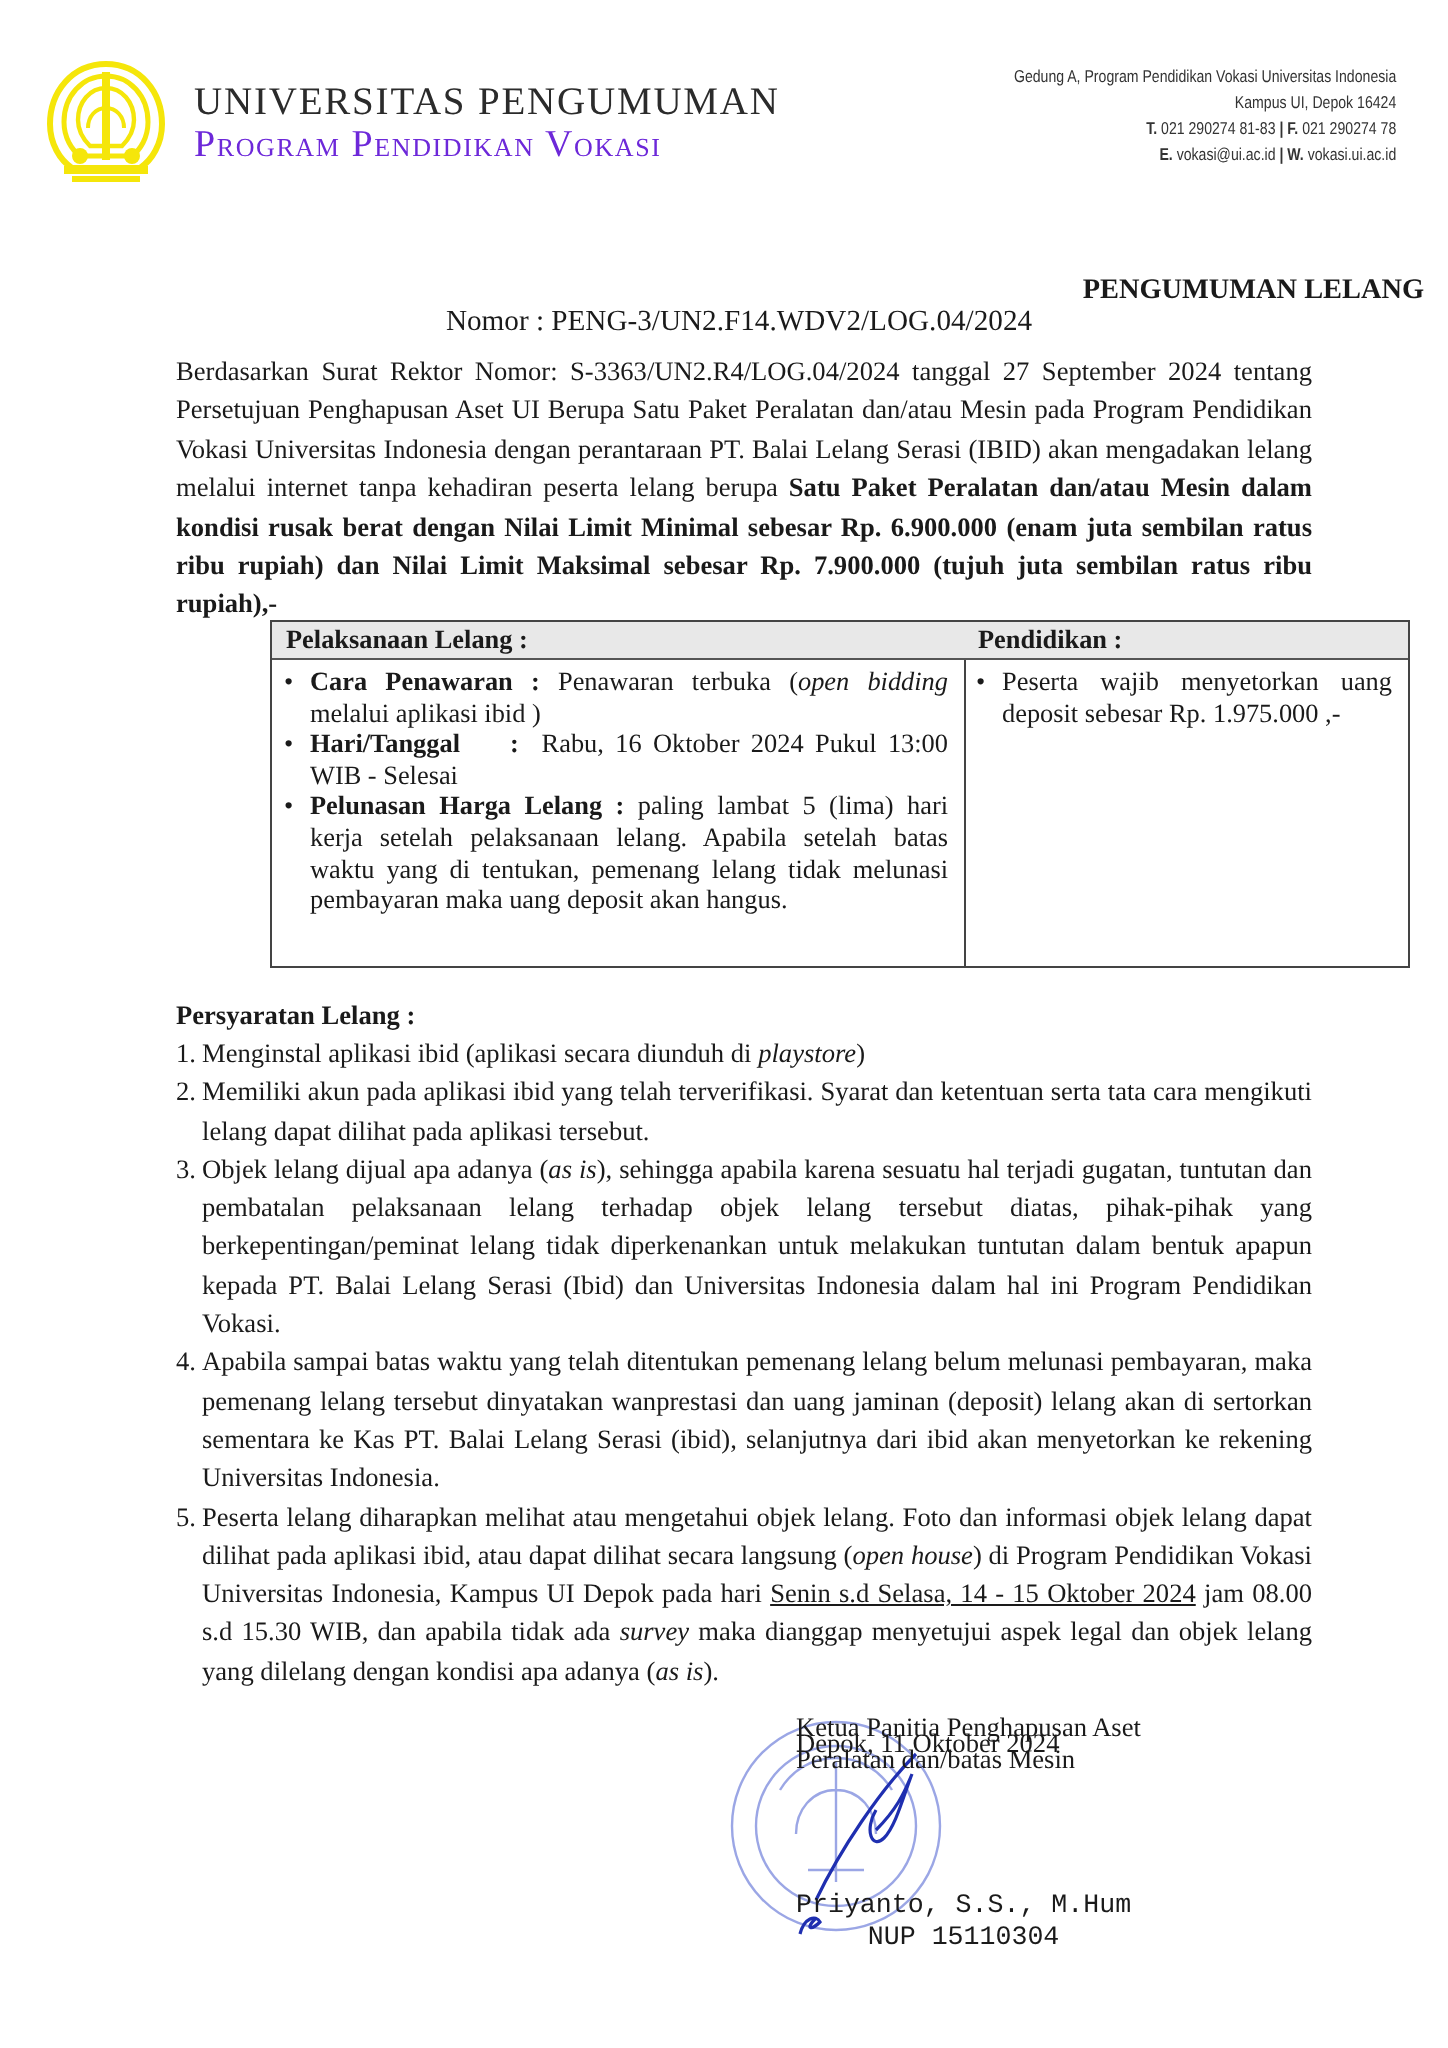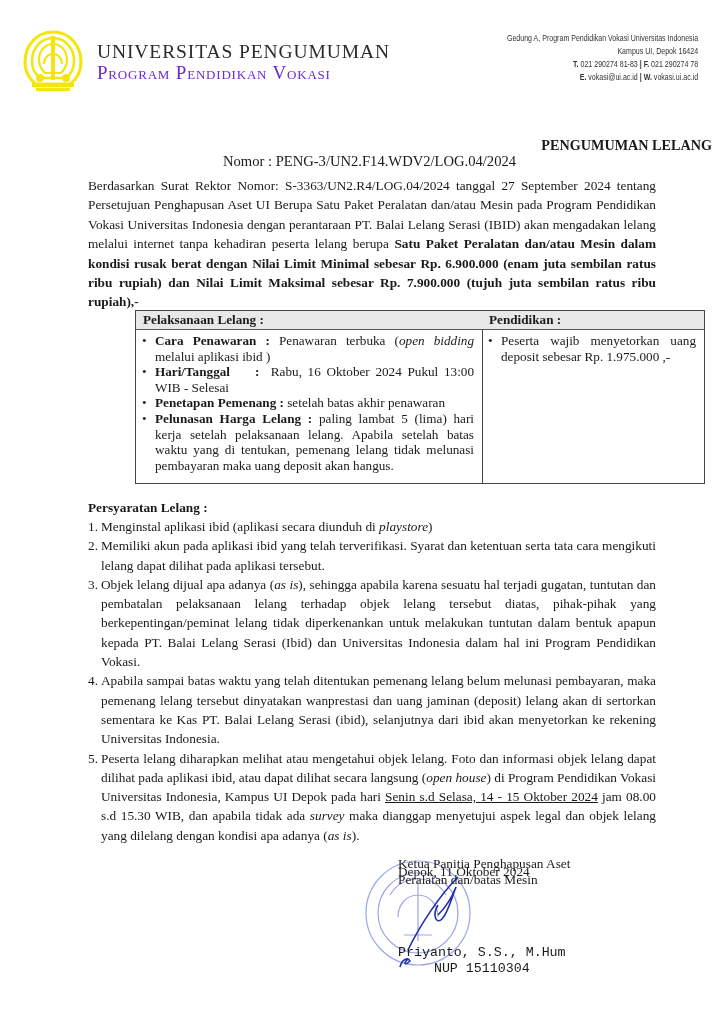--- a/index.html
+++ b/index.html
@@ -89,21 +89,20 @@
 <div class="nomor">Nomor : PENG-3/UN2.F14.WDV2/LOG.04/2024</div>
 
 <div class="intro"><span>Berdasarkan Surat Rektor Nomor: S-3363/UN2.R4/LOG.04/2024 tanggal 27 September 2024 tentang Persetujuan Penghapusan Aset UI Berupa Satu Paket Peralatan dan/atau Mesin pada Program Pendidikan Vokasi Universitas Indonesia dengan perantaraan PT. Balai Lelang Serasi (IBID) akan mengadakan lelang melalui internet tanpa kehadiran peserta lelang berupa </span><b>Satu Paket Peralatan dan/atau Mesin dalam kondisi rusak berat dengan Nilai Limit Minimal sebesar Rp. 6.900.000 (enam juta sembilan ratus ribu rupiah) dan Nilai Limit Maksimal sebesar Rp. 7.900.000 (tujuh juta sembilan ratus ribu rupiah),-</b></div>
 
 <div class="tbl">
   <div class="col left">
     <div class="head">Pelaksanaan Lelang :</div>
     <ul>
       <li><span class="lbl">Cara Penawaran :</span><span> Penawaran terbuka (</span><i>open bidding</i><span> melalui aplikasi ibid )</span></li>
       <li><span class="lbl tab">Hari/Tanggal</span><span class="lbl">:</span>&nbsp; <span>Rabu, 16 Oktober 2024 Pukul  13:00 WIB - Selesai</span></li>
-      <li><span class="lbl">Penetapan Pemenang :</span><span>  setelah batas akhir penawaran</span></li>
       <li><span class="lbl">Pelunasan Harga Lelang :</span><span> paling lambat 5 (lima) hari kerja setelah pelaksanaan lelang. Apabila setelah batas waktu yang di tentukan, pemenang lelang tidak melunasi pembayaran maka uang deposit akan hangus.</span></li>
     </ul>
   </div>
   <div class="col right">
     <div class="head">Pendidikan :</div>
     <ul>
       <li>Peserta wajib menyetorkan uang deposit sebesar  Rp. 1.975.000 ,-</li>
     </ul>
   </div>
 </div>

